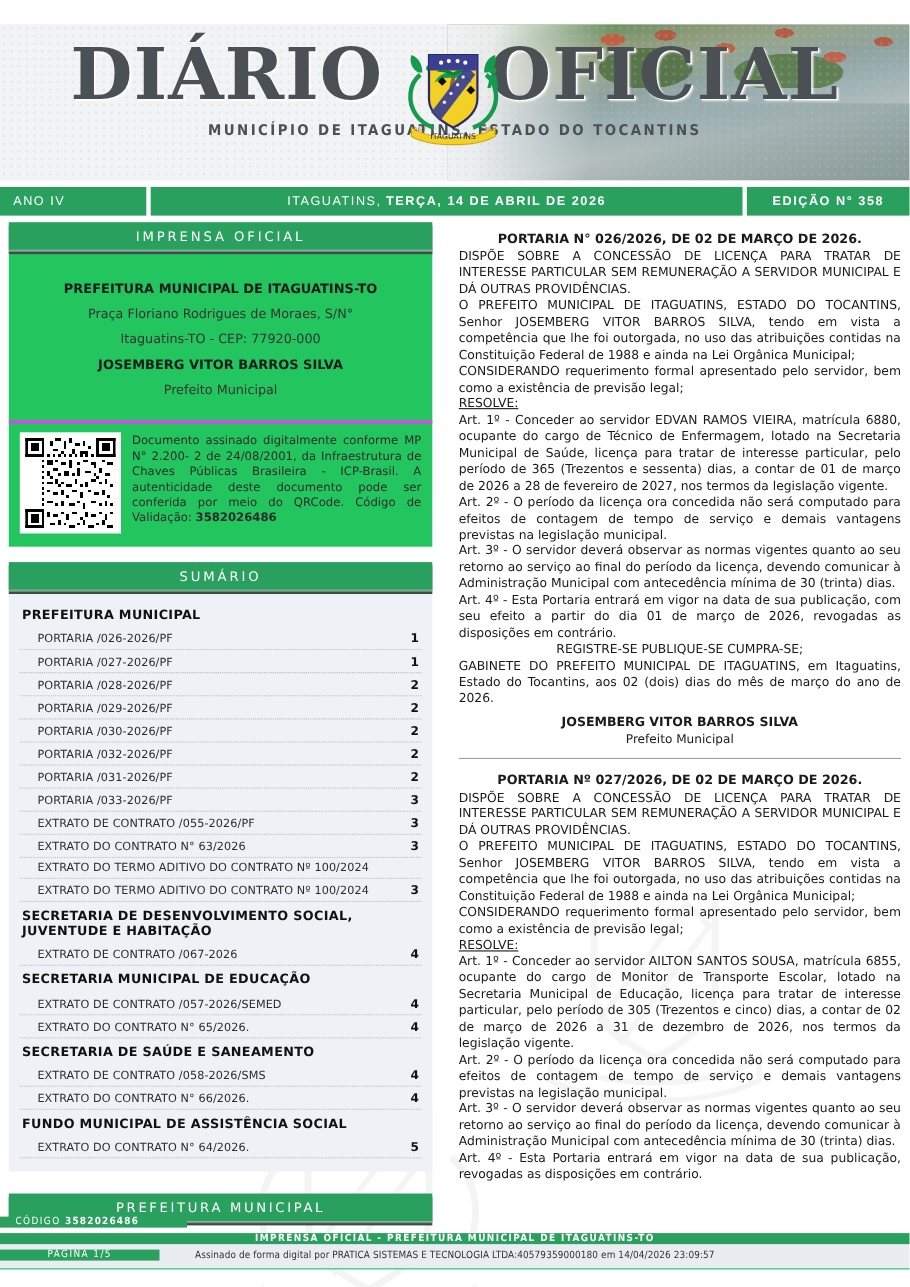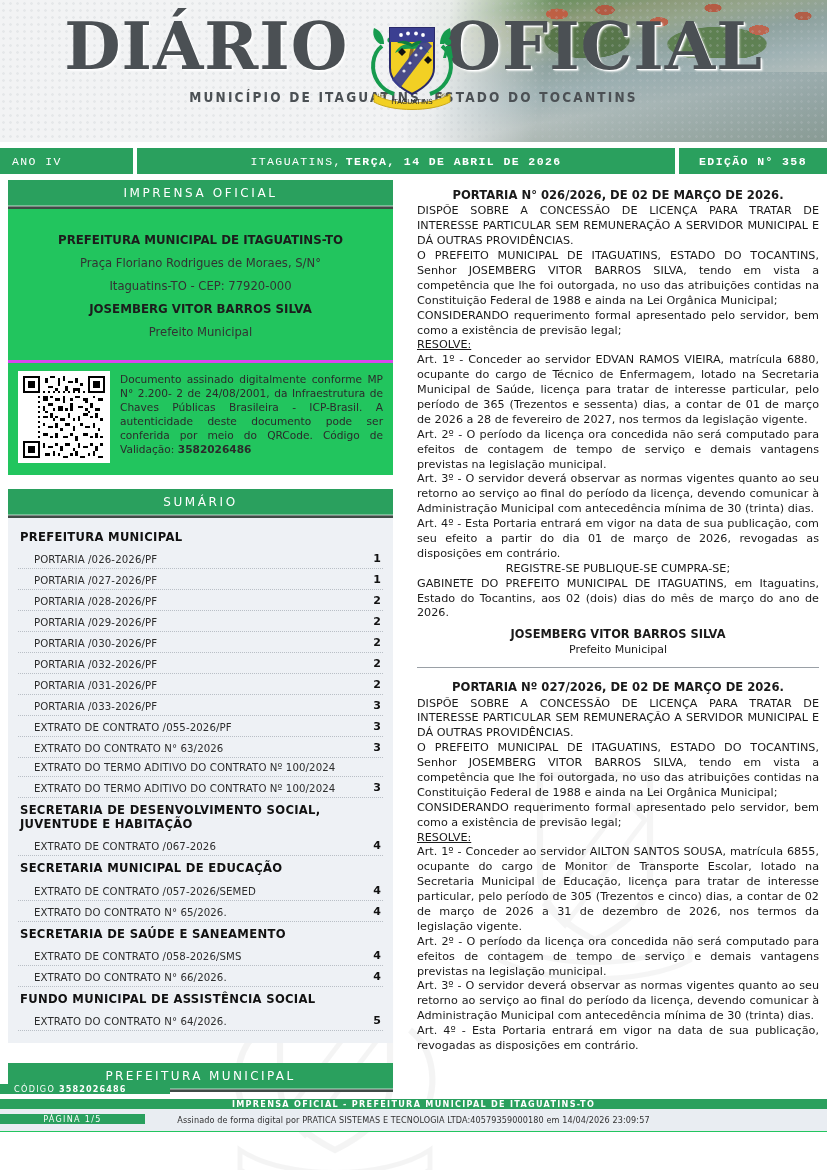--- a/index.html
+++ b/index.html
@@ -9,20 +9,21 @@
     height: 1170px;
     background: #ffffff;
     font-family: "DejaVu Sans", "Liberation Sans", sans-serif;
     overflow: hidden;
   }
   .page {
     position: relative;
     width: 827px;
     height: 1143px;
     background: #ffffff;
+    margin-top: 22px;
   }
 
   
   .masthead {
     position: relative;
     height: 142px;
     width: 827px;
     overflow: hidden;
     background: #f2f3f4;
   }
@@ -103,21 +104,21 @@
     display: flex;
     gap: 4px;
   }
   .datebar > div {
     background: #2aa05e;
     color: #ffffff;
     display: flex;
     align-items: center;
     font-size: 11.5px;
     letter-spacing: 1.4px;
-    font-family: Liberation Mono, monospace;
+    font-family: Liberation Sans, sans-serif;
   }
   .db-ano { width: 133px; padding-left: 12px; }
   .db-mid { flex: 1; justify-content: center; }
   .db-mid b { font-weight: 700; margin-left: 4px; }
   .db-ed { width: 148px; justify-content: center; font-weight: 700; }
 
   
   .body-area {
     position: absolute;
     top: 180px; left: 0;

